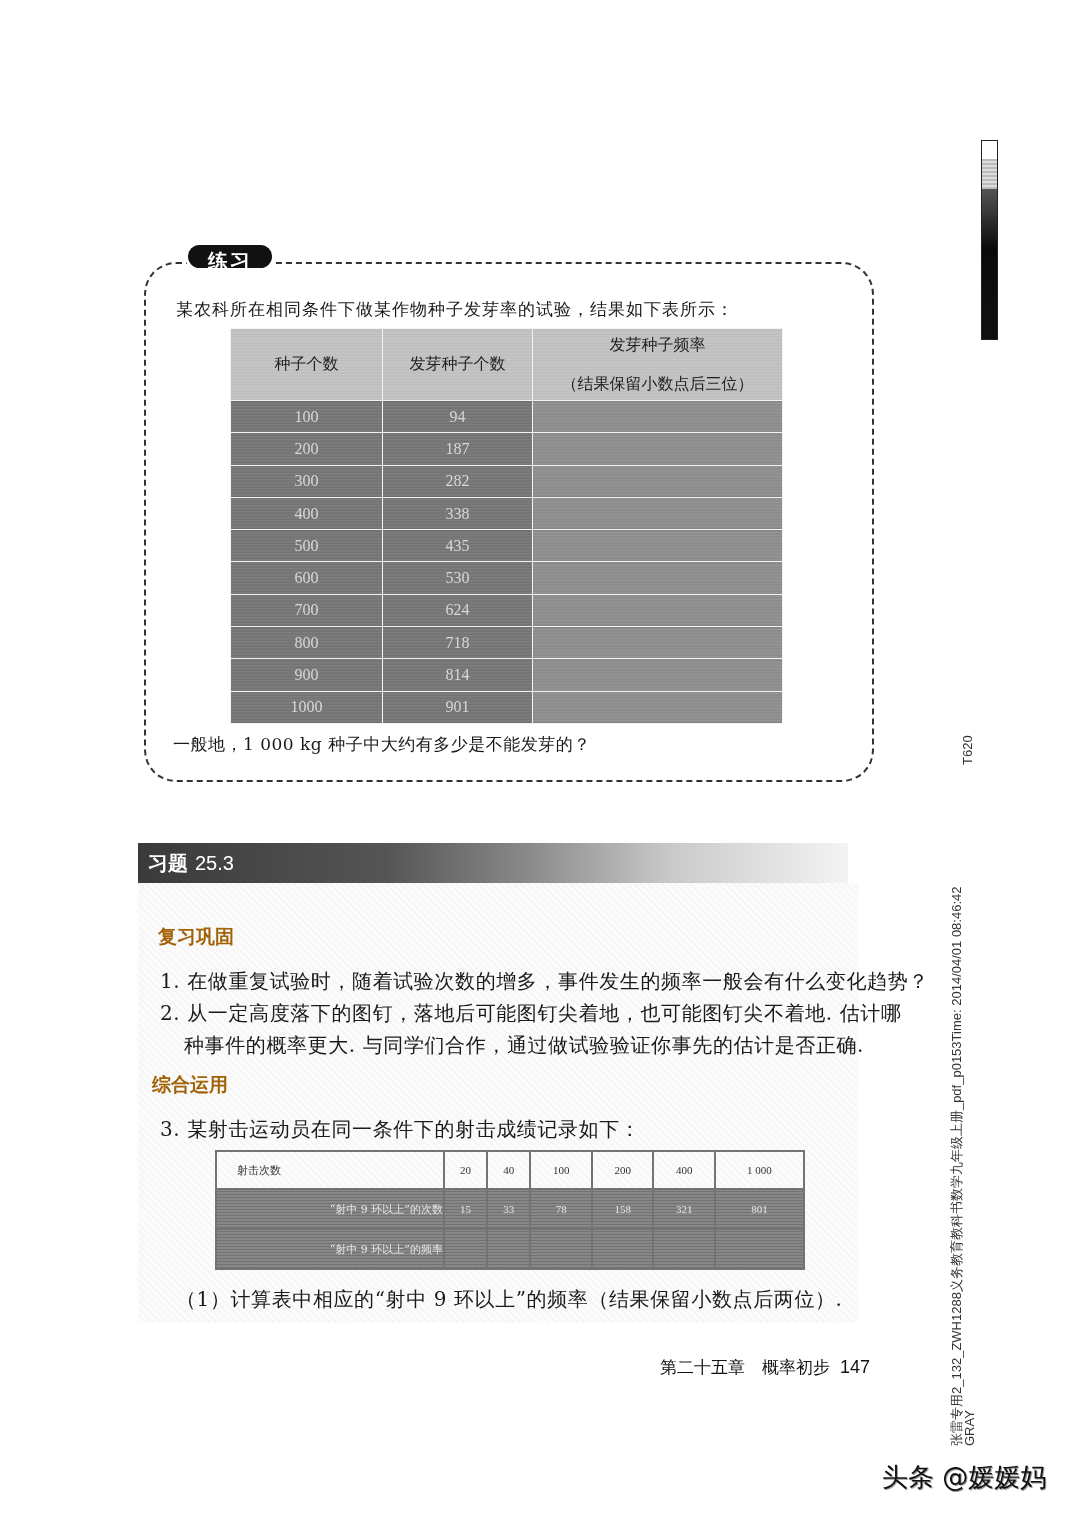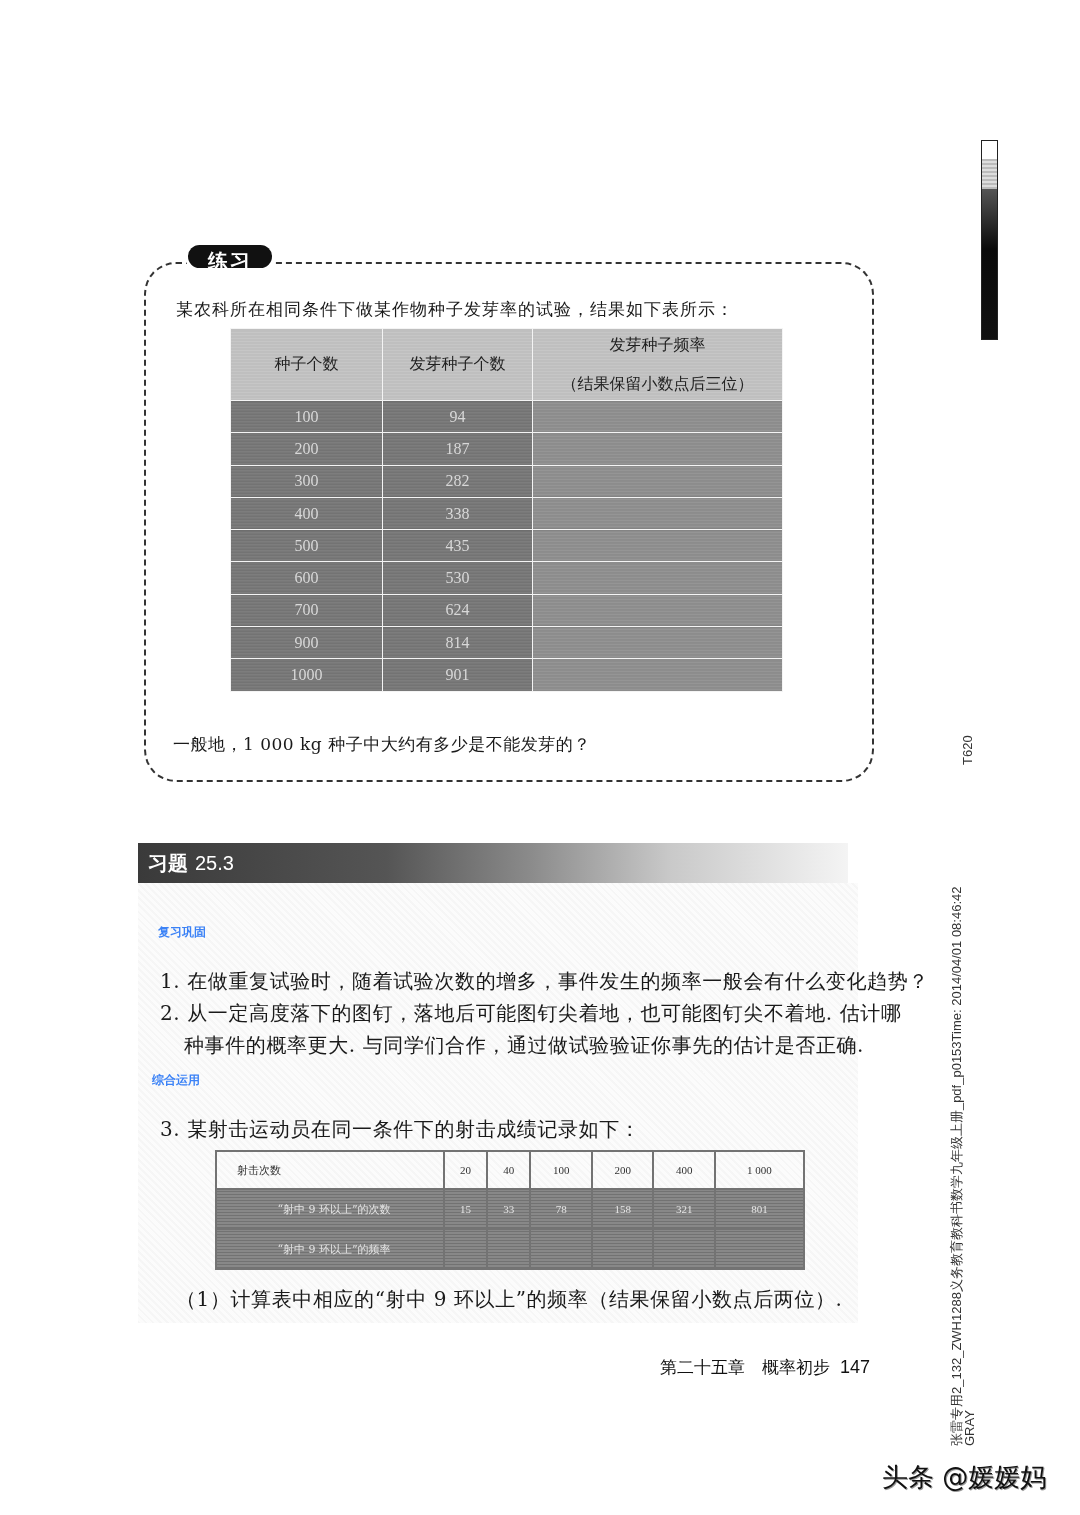--- a/index.html
+++ b/index.html
@@ -36,29 +36,29 @@
   
   .exercise-header { position: absolute; left: 138px; top: 843px; width: 710px; height: 40px;
     background: linear-gradient(90deg,#3a3a3a 0%,#555 35%,#8a8a8a 55%,#c9c9c9 75%,#f4f4f4 100%);
     color: #fff; font-family: "DejaVu Sans", sans-serif; font-weight: bold; font-size: 20px;
     line-height: 40px; padding-left: 10px; }
   .exercise-header .num { font-weight: normal; font-family: "Liberation Sans", sans-serif; }
 
   .speckle { position: absolute; left: 138px; top: 883px; width: 720px; height: 440px;
     background: repeating-linear-gradient(45deg,#f2f2f2 0 2px,#fafafa 2px 5px); opacity: .7; }
 
-  .section-title { position: absolute; font-family: "DejaVu Sans", sans-serif; font-weight: bold; font-size: 12px; color: #3b82f6; }
+  .section-title { position: absolute; font-family: "DejaVu Sans", sans-serif; font-weight: bold; font-size: 19px; color: #a16207; }
   .problem { position: absolute; font-size: 20px; letter-spacing: 0.6px; white-space: nowrap; }
 
   table.shoot { position: absolute; left: 215px; top: 1150px; width: 590px; border-collapse: collapse; }
   table.shoot td { border: 2px solid #737373; height: 40px; text-align: center; font-size: 11px; font-family: "Liberation Serif", serif; }
   table.shoot tr.hdr td { background: transparent; color: #333; height: 38px; }
   table.shoot tr.hdr td.lbl { text-align: left; padding-left: 20px; font-family: "DejaVu Serif", serif; }
   table.shoot tr.dark td { background: repeating-linear-gradient(0deg,#727272 0 1px,#888 1px 3px); color: #e6e6e6; }
-  table.shoot tr.dark td.lbl { font-family: "DejaVu Serif", serif; text-align: center; padding-left: 8px; }
+  table.shoot tr.dark td.lbl { font-family: "DejaVu Serif", serif; text-align: right; padding-left: 8px; }
   table.shoot col.lblc { width: 228px; }
 
   .footer { position: absolute; left: 660px; top: 1356px; font-family: "DejaVu Sans", sans-serif; font-size: 17px; color: #111; }
   .footer .pg { margin-left: 10px; font-family: "Liberation Sans", sans-serif; font-size: 18px; }
 
   .vtext { position: absolute; font-family: "Liberation Sans", sans-serif; font-size: 13px; color: #333;
     transform-origin: left top; transform: rotate(-90deg); white-space: nowrap; }
   .watermark { position: absolute; left: 882px; top: 1460px; font-family: "DejaVu Sans", sans-serif;
     font-size: 26px; color: #111; text-shadow: 1px 1px 0 #999; }
 </style>
@@ -121,20 +121,25 @@
         <td>600</td>
         <td>530</td>
         <td class="blank"></td>
       </tr>
       <tr>
         <td>700</td>
         <td>624</td>
         <td class="blank"></td>
       </tr>
       <tr>
+        <td>800</td>
+        <td>718</td>
+        <td class="blank"></td>
+      </tr>
+      <tr>
         <td>900</td>
         <td>814</td>
         <td class="blank"></td>
       </tr>
       <tr>
         <td>1000</td>
         <td>901</td>
         <td class="blank"></td>
       </tr>
     </tbody>

